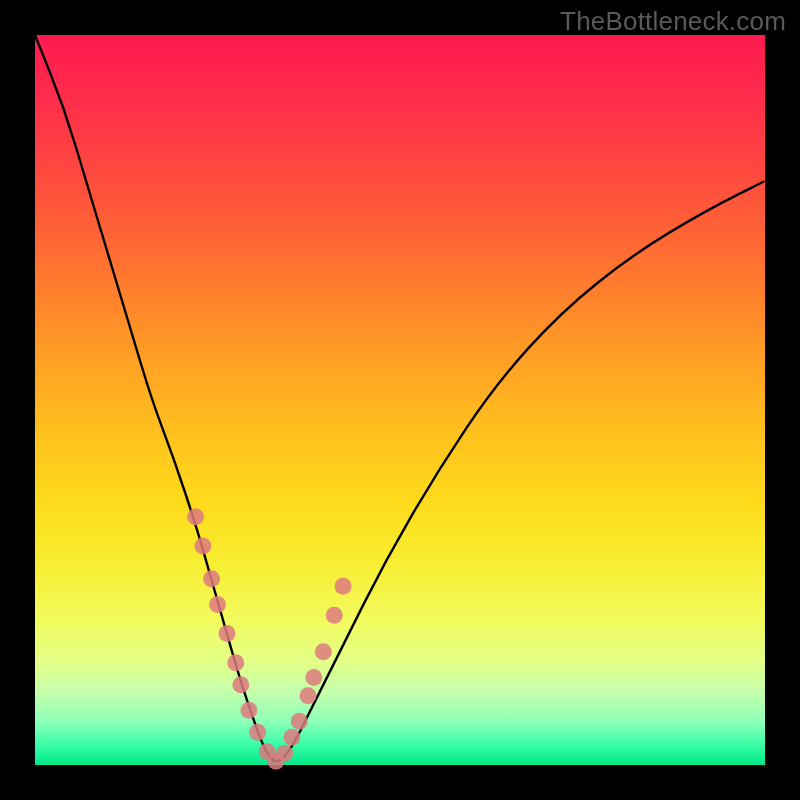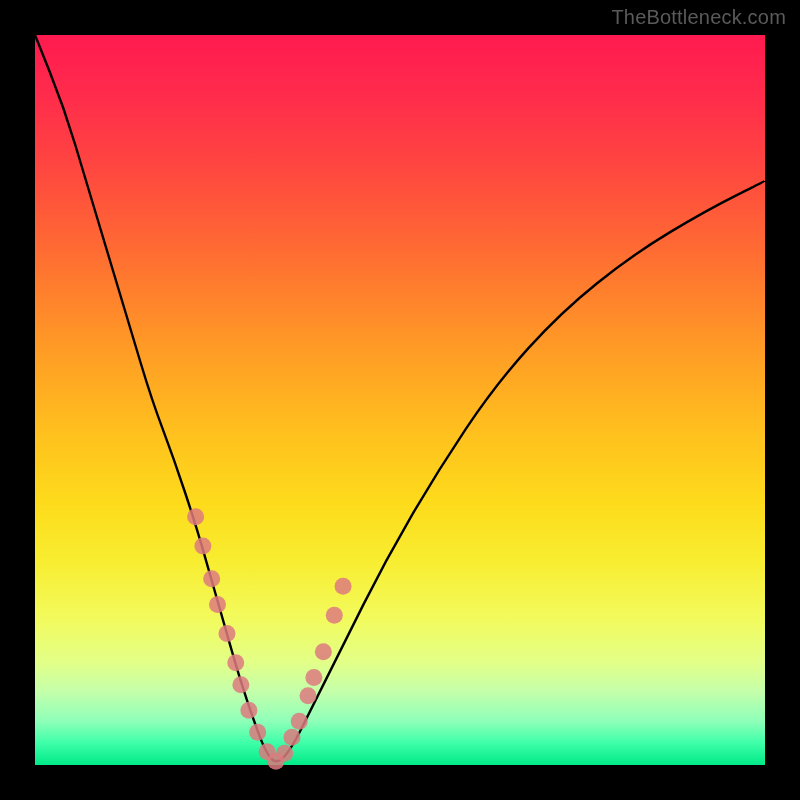--- a/index.html
+++ b/index.html
@@ -41,21 +41,21 @@
       #8effb9 94%,
       #3effa8 97%,
       #00e988 100%
     );
   }
   .watermark {
     position: absolute;
     top: 6px;
     right: 14px;
     color: #5a5a5a;
-    font-size: 20px;
+    font-size: 26px;
     font-weight: 500;
     letter-spacing: 0.2px;
   }
   svg.curve {
     position: absolute;
     top: 0;
     left: 0;
     width: 730px;
     height: 730px;
     overflow: visible;

